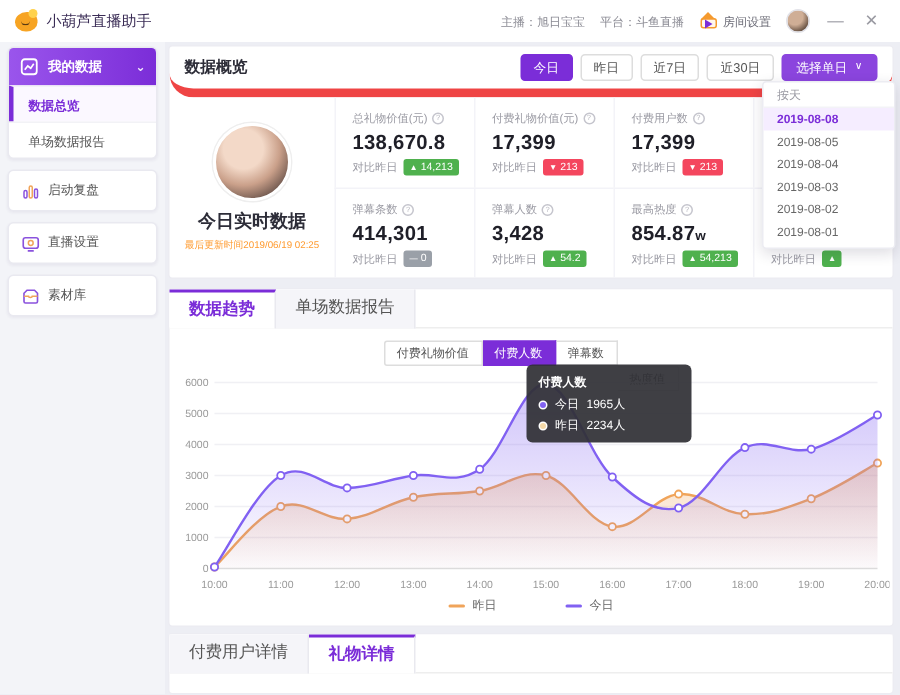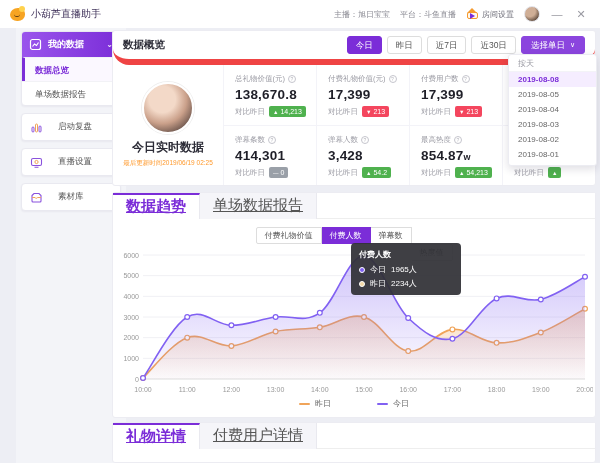--- a/index.html
+++ b/index.html
@@ -21,27 +21,27 @@
   .titlebar-right { margin-left:auto; display:flex; align-items:center; gap:10px; padding-right:12px; }
   .tb-meta { font-size:8px; color:#8a8a93; }
   .room-btn { display:flex; align-items:center; gap:3px; font-size:8px; color:#6d6d78; cursor:pointer; }
   .house-icon { width:13px; height:12px; position:relative; }
   .house-icon .roofbase { position:absolute; left:1px; top:4px; width:11px; height:7px; border:1.3px solid #f59a2e; border-radius:2px; background:#fff7ec; }
   .house-icon .roof { position:absolute; left:1px; top:0; width:0; height:0; border-left:5.5px solid transparent; border-right:5.5px solid transparent; border-bottom:5px solid #f59a2e; }
   .house-icon .horn { position:absolute; left:4px; top:5px; width:0; height:0; border-top:3px solid transparent; border-bottom:3px solid transparent; border-left:5px solid #7b2dd8; }
   .tb-avatar { width:16px; height:16px; border-radius:50%; background:radial-gradient(circle at 35% 30%,#cfae96 0 40%,#6b5546 75%,#3e3630); border:1px solid #e2e2e8; }
   .win-btn { font-size:11px; color:#9a9aa2; width:14px; text-align:center; cursor:pointer; line-height:14px; }
   
-  .sidebar { position:absolute; left:16px; top:28px; width:110px; height:435px; background:#f3f4f8; padding:3px 5px; }
+  .sidebar { position:absolute; left:0; top:28px; width:110px; height:435px; background:#f3f4f8; padding:3px 5px; }
   .side-card { background:#fff; border:1px solid #e9e9f0; border-radius:4px; margin-bottom:7px; overflow:hidden; box-shadow:0 1px 2px rgba(40,20,80,.05); }
   .side-group-header { height:25px; display:flex; align-items:center; gap:6px; padding:0 7px; background:linear-gradient(90deg,#9a55ec,#7b2dd8); color:#fff; font-size:9px; font-weight:bold; cursor:pointer; }
   .side-group-header .chev { margin-left:auto; font-size:8px; opacity:.9; }
   .side-sub { height:24px; line-height:24px; padding-left:13px; font-size:8.5px; color:#555; cursor:pointer; border-top:1px solid #f2f2f6; }
   .side-sub.active { color:#7b2dd8; font-weight:bold; background:#fbf8ff; border-left:3px solid #7b2dd8; padding-left:10px; }
-  .side-item { height:26px; display:flex; align-items:center; gap:15px; padding:0 8px; font-size:8.5px; color:#555; cursor:pointer; }
+  .side-item { height:26px; display:flex; align-items:center; gap:5px; padding:0 8px; font-size:8.5px; color:#555; cursor:pointer; }
   .mini-ic { width:13px; height:13px; flex:0 0 auto; }
   .mini-ic svg { display:block; }
   
   .panel { position:absolute; background:#fff; border-radius:3px; border:1px solid #ececf2; }
   
   #panel-overview { left:112px; top:30px; width:484px; height:156px; }
   .ov-header { height:34px; display:flex; align-items:center; padding:0 10px; border-bottom:6px solid #ef4444;border-radius:16px; }
   .ov-title { font-size:10.5px; font-weight:bold; color:#2d2d38; }
   .range-btns { margin-left:auto; display:flex; align-items:center; gap:5px; }
   .rbtn { height:18px; line-height:16px; padding:0 8px; font-size:8.5px; border:1px solid #ddd; border-radius:3px; background:#fff; color:#555; cursor:pointer; }
@@ -66,21 +66,21 @@
   .badge.up { background:#4fb14e; } .badge.down { background:#f4465e; } .badge.flat { background:#9aa0a8; }
   .badge .arr { font-size:5.5px; }
   
   .dropdown { position:absolute; left:508px; top:54px; width:89px; background:#fff; border:1px solid #ececf2; border-radius:3px; box-shadow:0 3px 9px rgba(30,20,60,.14); z-index:30; padding-bottom:3px; }
   .dd-header { height:17px; line-height:17px; padding-left:9px; font-size:8px; color:#9a9aa3; border-bottom:1px solid #f3f3f7; }
   .dd-item { height:15px; line-height:15px; padding-left:9px; font-size:8px; color:#666; cursor:pointer; }
   .dd-item.selected { background:#f5edff; color:#7b2dd8; font-weight:bold; }
   
   #panel-trend { left:112px; top:192px; width:484px; height:226px; }
   .tabbar { height:26px; display:flex; border-bottom:1px solid #eee; background:#fff; }
-  .tab { height:26px; line-height:24px; padding:0 13px; font-size:15px; color:#555; background:#f5f5f9; border-right:1px solid #e9e9ef; cursor:pointer;text-decoration:underline; }
+  .tab { height:26px; line-height:24px; padding:0 13px; font-size:11px; color:#555; background:#f5f5f9; border-right:1px solid #e9e9ef; cursor:pointer; }
   .tab.active { background:#fff; color:#7b2dd8; font-weight:bold; border-top:2px solid #7b2dd8; line-height:22px; }
   .filters { position:absolute; left:0; right:0; top:34px; display:flex; justify-content:center; }
   .fbtn { height:17px; line-height:15px; padding:0 8px; font-size:8px; color:#555; background:#fff; border:1px solid #ddd; border-left:none; cursor:pointer; }
   .fbtn:first-child { border-left:1px solid #ddd; border-radius:2px 0 0 2px; }
   .fbtn:last-child { border-radius:0 2px 2px 0;margin-top:17px; }
   .fbtn.active { background:#7b2dd8; border-color:#7b2dd8; color:#fff; }
   .chart-wrap { position:absolute; left:2px; top:54px; width:478px; height:152px; }
   .legend { position:absolute; left:0; right:0; top:205px; display:flex; justify-content:center; gap:46px; font-size:8px; color:#666; }
   .legend .li { display:flex; align-items:center; gap:5px; cursor:pointer; }
   .legend .dash { width:11px; height:2px; border-radius:1px; }
@@ -412,16 +412,16 @@
       </span>
       <span class="li">
         <span class="dash" style="background: rgb(129, 97, 242);"></span>
         <span>今日</span>
       </span>
     </div>
 </div>
 
 <div class="panel" id="panel-bottom">
   <div class="tabbar">
+    <div class="tab">付费用户详情</div>
     <div class="tab active">礼物详情</div>
-    <div class="tab">付费用户详情</div>
   </div>
 </div>
 
 </body></html>

